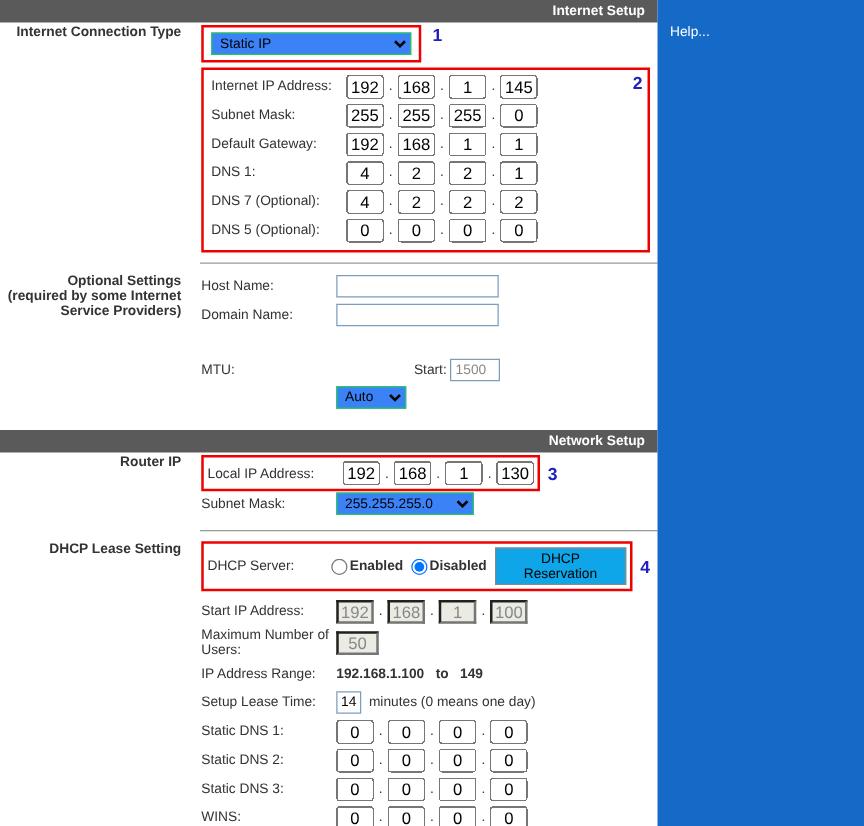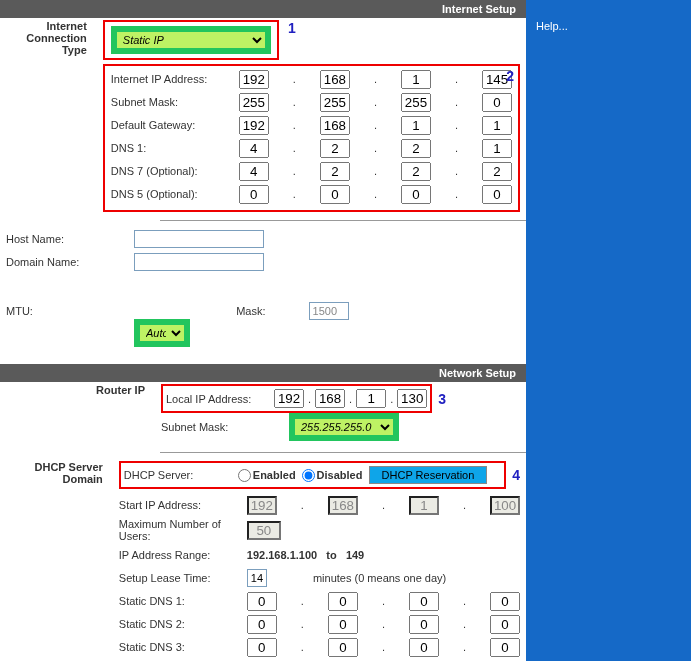--- a/index.html
+++ b/index.html
@@ -5,23 +5,23 @@
 * { box-sizing: border-box; margin: 0; padding: 0; }
 body { font-family: Arial, sans-serif; font-size: 11px; color: #333; background: #fff; width: 691px; }
 .container { display: flex; width: 691px; }
 .main { width: 526px; position: relative; }
 .sidebar { width: 165px; background: #1569c7; color: #fff; padding: 20px 10px; position: relative; min-height: 661px; }
 .sidebar a { color: #fff; text-decoration: none; text-align: right; }
 .section-header { background: #5a5a5a; color: #fff; text-align: right; padding: 3px 10px; font-weight: bold; font-size: 11px; }
 .row { display: flex; border-bottom: 0; }
 .label-col { width: 155px; text-align: right; padding: 2px 10px 2px 4px; font-size: 11px; font-weight: bold; color: #333; align-self: flex-start; }
 .content-col { flex: 1; padding: 2px 6px; }
-.field-row { display: flex; align-items: center; margin-bottom: 3px; min-height: 20px; gap: 20px; }
+.field-row { display: flex; align-items: center; margin-bottom: 3px; min-height: 20px; }
 .field-label { width: 108px; font-size: 11px; }
-select { font-size: 11px; border: 6px solid #22c55e; padding: 1px 2px; background: #bef264; font-style: italic; }
+select { font-size: 11px; border: 1px solid #22c55e; padding: 1px 2px; background: #3b82f6; }
 input[type=text] { font-size: 11px; border: 1px solid #7b9ebd; padding: 1px 3px; background: #fff; height: 18px; }
 .ip-oct { width: 30px; text-align: center; }
 .ip-sep { margin: 0 4px; }
 .highlight-box { border: 2px solid #e00; padding: 3px; display: inline-block; }
 .annot-num { color: #2020c0; font-weight: bold; font-size: 14px; margin-left: 6px; vertical-align: top; }
 hr.sep { border: none; border-top: 1px solid #999; margin: 6px 0 6px 160px; }
 .btn { background: #0ea5e9; color: #000; border: 1px solid #888; padding: 2px 12px; font-size: 11px; cursor: pointer; }
 .disabled-input { background: #ebebe4; color: #888; }
 input[type=radio] { vertical-align: middle; margin: 0 2px 0 6px; }
 </style>
@@ -105,33 +105,34 @@
               <span class="ip-sep">.</span>
         <input class="ip-oct" value="0" style="">
       </div>
     </div>
   </div>
 </div>
 
 <hr class="sep">
 
 <div class="row">
+  <div class="label-col">Optional Settings (required by some Internet Service Providers)</div>
   <div class="content-col">
     <div class="field-row">
       <span class="field-label">Host Name:</span>
       <input type="text" style="width: 130px;" value="">
     </div>
     <div class="field-row">
       <span class="field-label">Domain Name:</span>
       <input type="text" style="width: 130px;" value="">
     </div>
     <div class="field-row">
       <span class="field-label">MTU:</span>
       <select style="width:56px;margin-top:44px;"><option>Auto</option></select>
-      &nbsp;&nbsp;<span>Mask:</span>&nbsp;
+      &nbsp;&nbsp;<span>Start:</span>&nbsp;
       <input type="text" class="disabled-input" style="width: 40px;" readonly="" value="1500">
     </div>
   </div>
 </div>
 
 <div style="height:12px;"></div>
 <div class="section-header">Network Setup</div>
 
 <div class="row">
   <div class="label-col">Router IP</div>
@@ -152,21 +153,21 @@
     <div class="field-row">
       <span class="field-label">Subnet Mask:</span>
       <select style="width:110px;"><option>255.255.255.0</option></select>
     </div>
   </div>
 </div>
 
 <hr class="sep">
 
 <div class="row">
-  <div class="label-col">DHCP Server Domain</div>
+  <div class="label-col">DHCP Lease Setting</div>
   <div class="content-col">
     <div style="display:flex;align-items:center;">
       <div class="highlight-box" style="display:flex;align-items:center;flex:1;">
         <span class="field-label">DHCP Server:</span>
         <input type="radio" name="dhcp" style="">
         <b>Enabled</b>
         <input type="radio" name="dhcp" checked="" style="">
         <b>Disabled</b>
         &nbsp;&nbsp;
         <button class="btn">DHCP Reservation</button>

